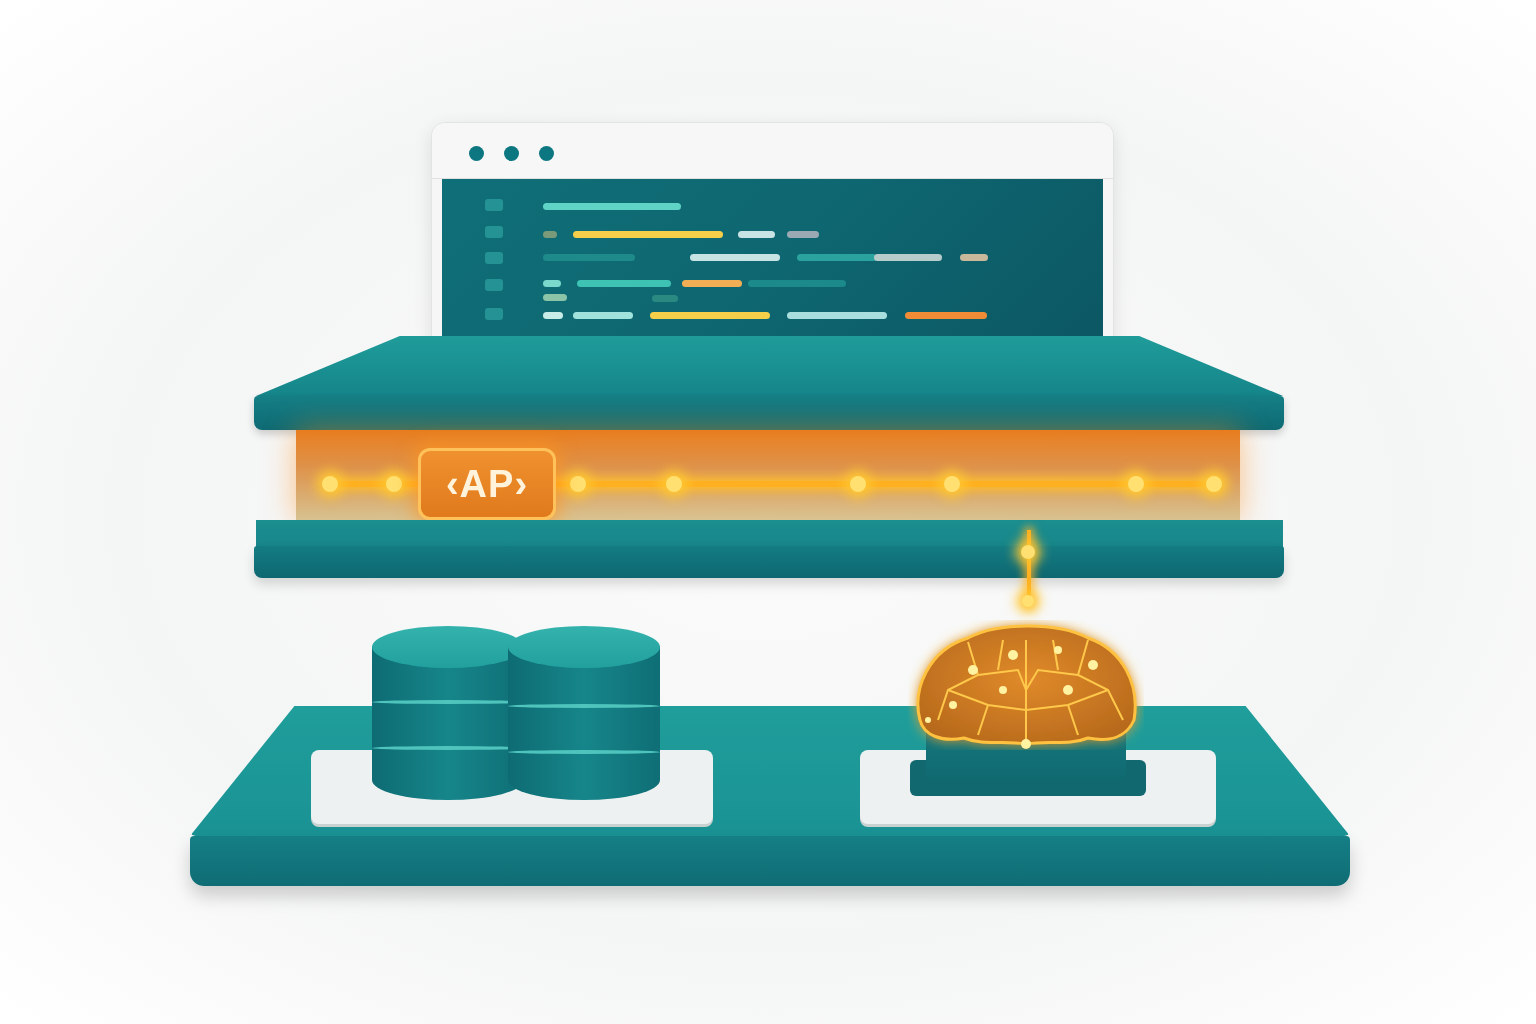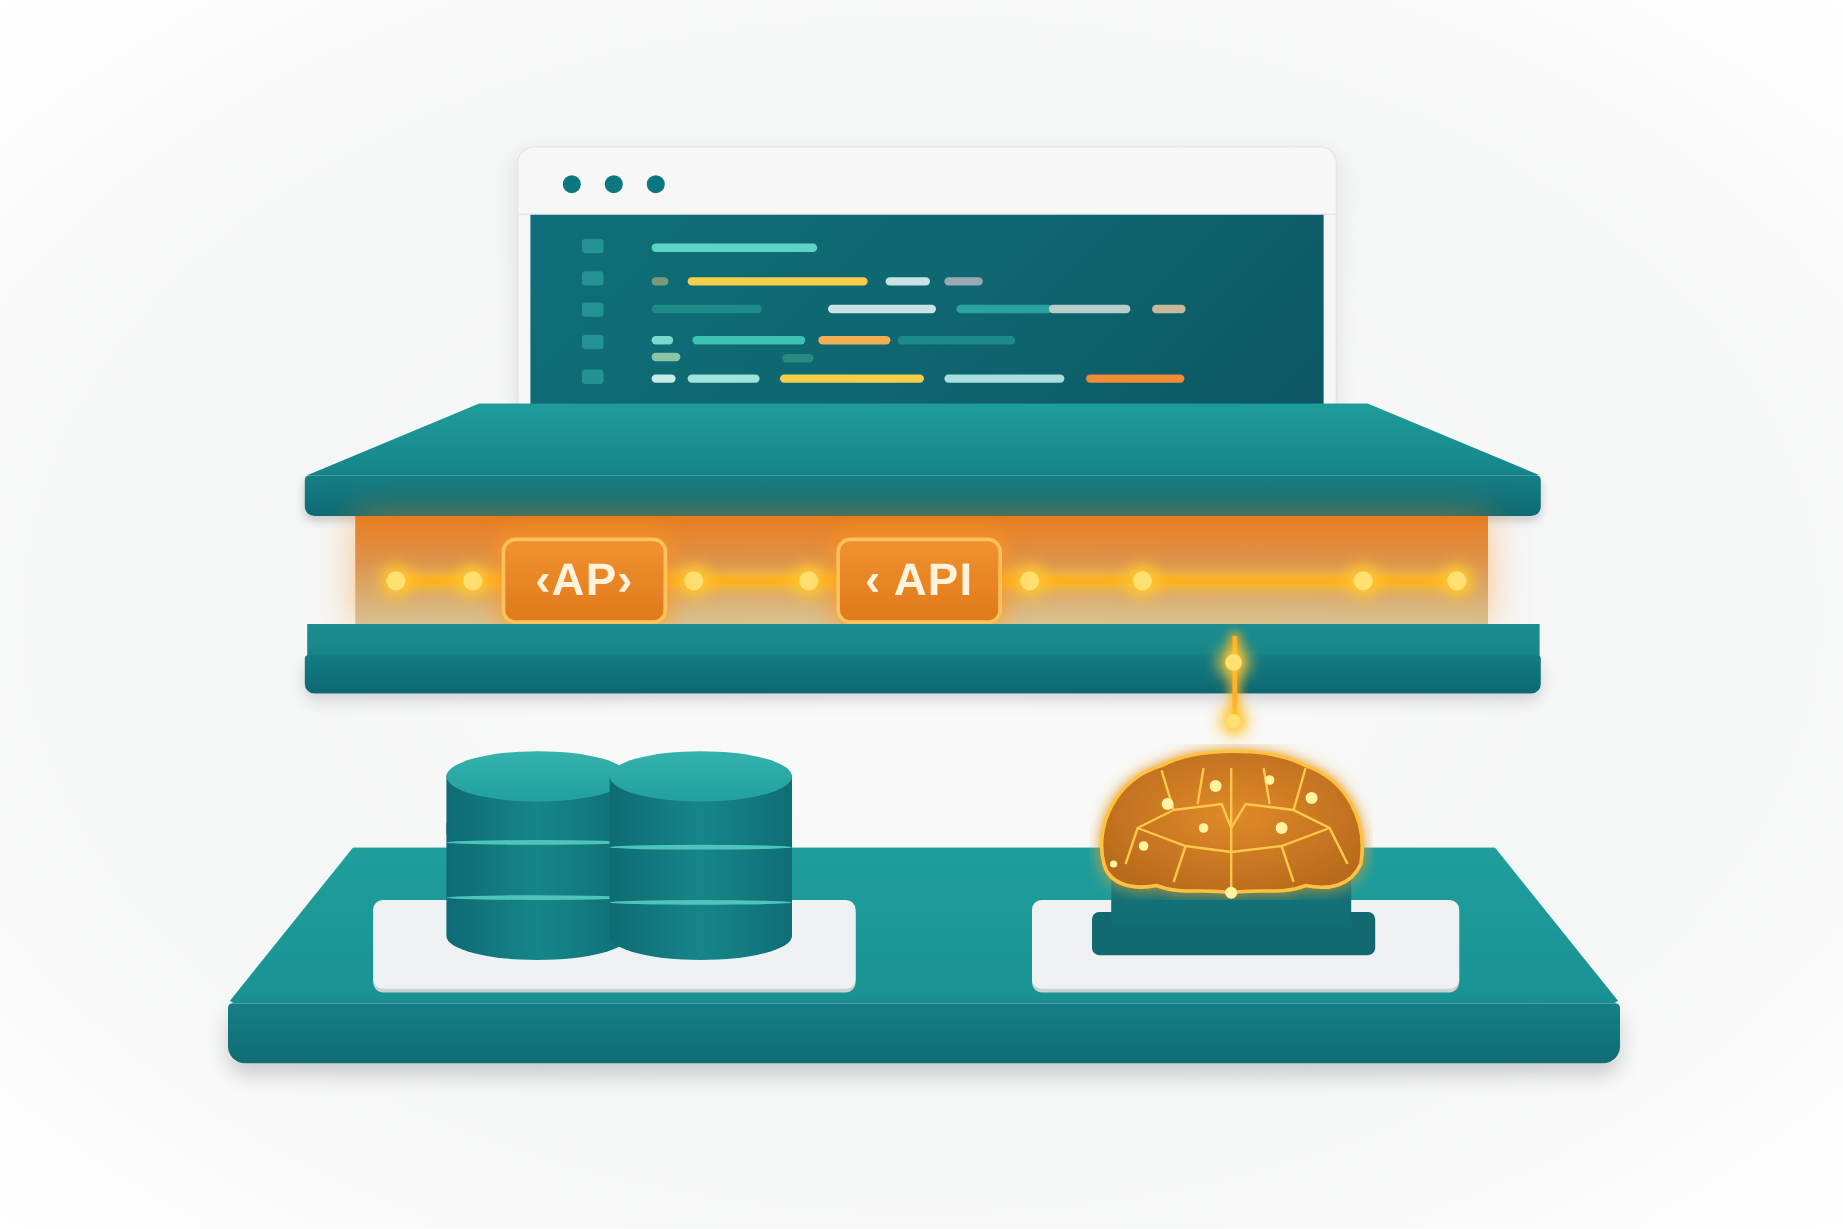--- a/index.html
+++ b/index.html
@@ -140,23 +140,20 @@
   <div class="node" style="left:386px;top:476px"></div>
   <div class="node" style="left:570px;top:476px"></div>
   <div class="node" style="left:666px;top:476px"></div>
   <div class="node" style="left:850px;top:476px"></div>
   <div class="node" style="left:944px;top:476px"></div>
   <div class="node" style="left:1128px;top:476px"></div>
   <div class="node" style="left:1206px;top:476px"></div>
 
   <div class="api-chip" style="left:418px;width:138px">
     <span>‹AP›</span>
-  </div>
-  <div class="api-chip" style="left:697px;width:138px">
-    <span>‹ API</span>
   </div>
 
   <div class="shelf-bottom-deck"></div>
   <div class="shelf-bottom-front"></div>
 
   <div class="vline"></div>
   <div class="node" style="left:1021px;top:545px;width:14px;height:14px"></div>
   <div class="node" style="left:1022px;top:595px;width:12px;height:12px"></div>
 
   <div class="base-top"></div>

